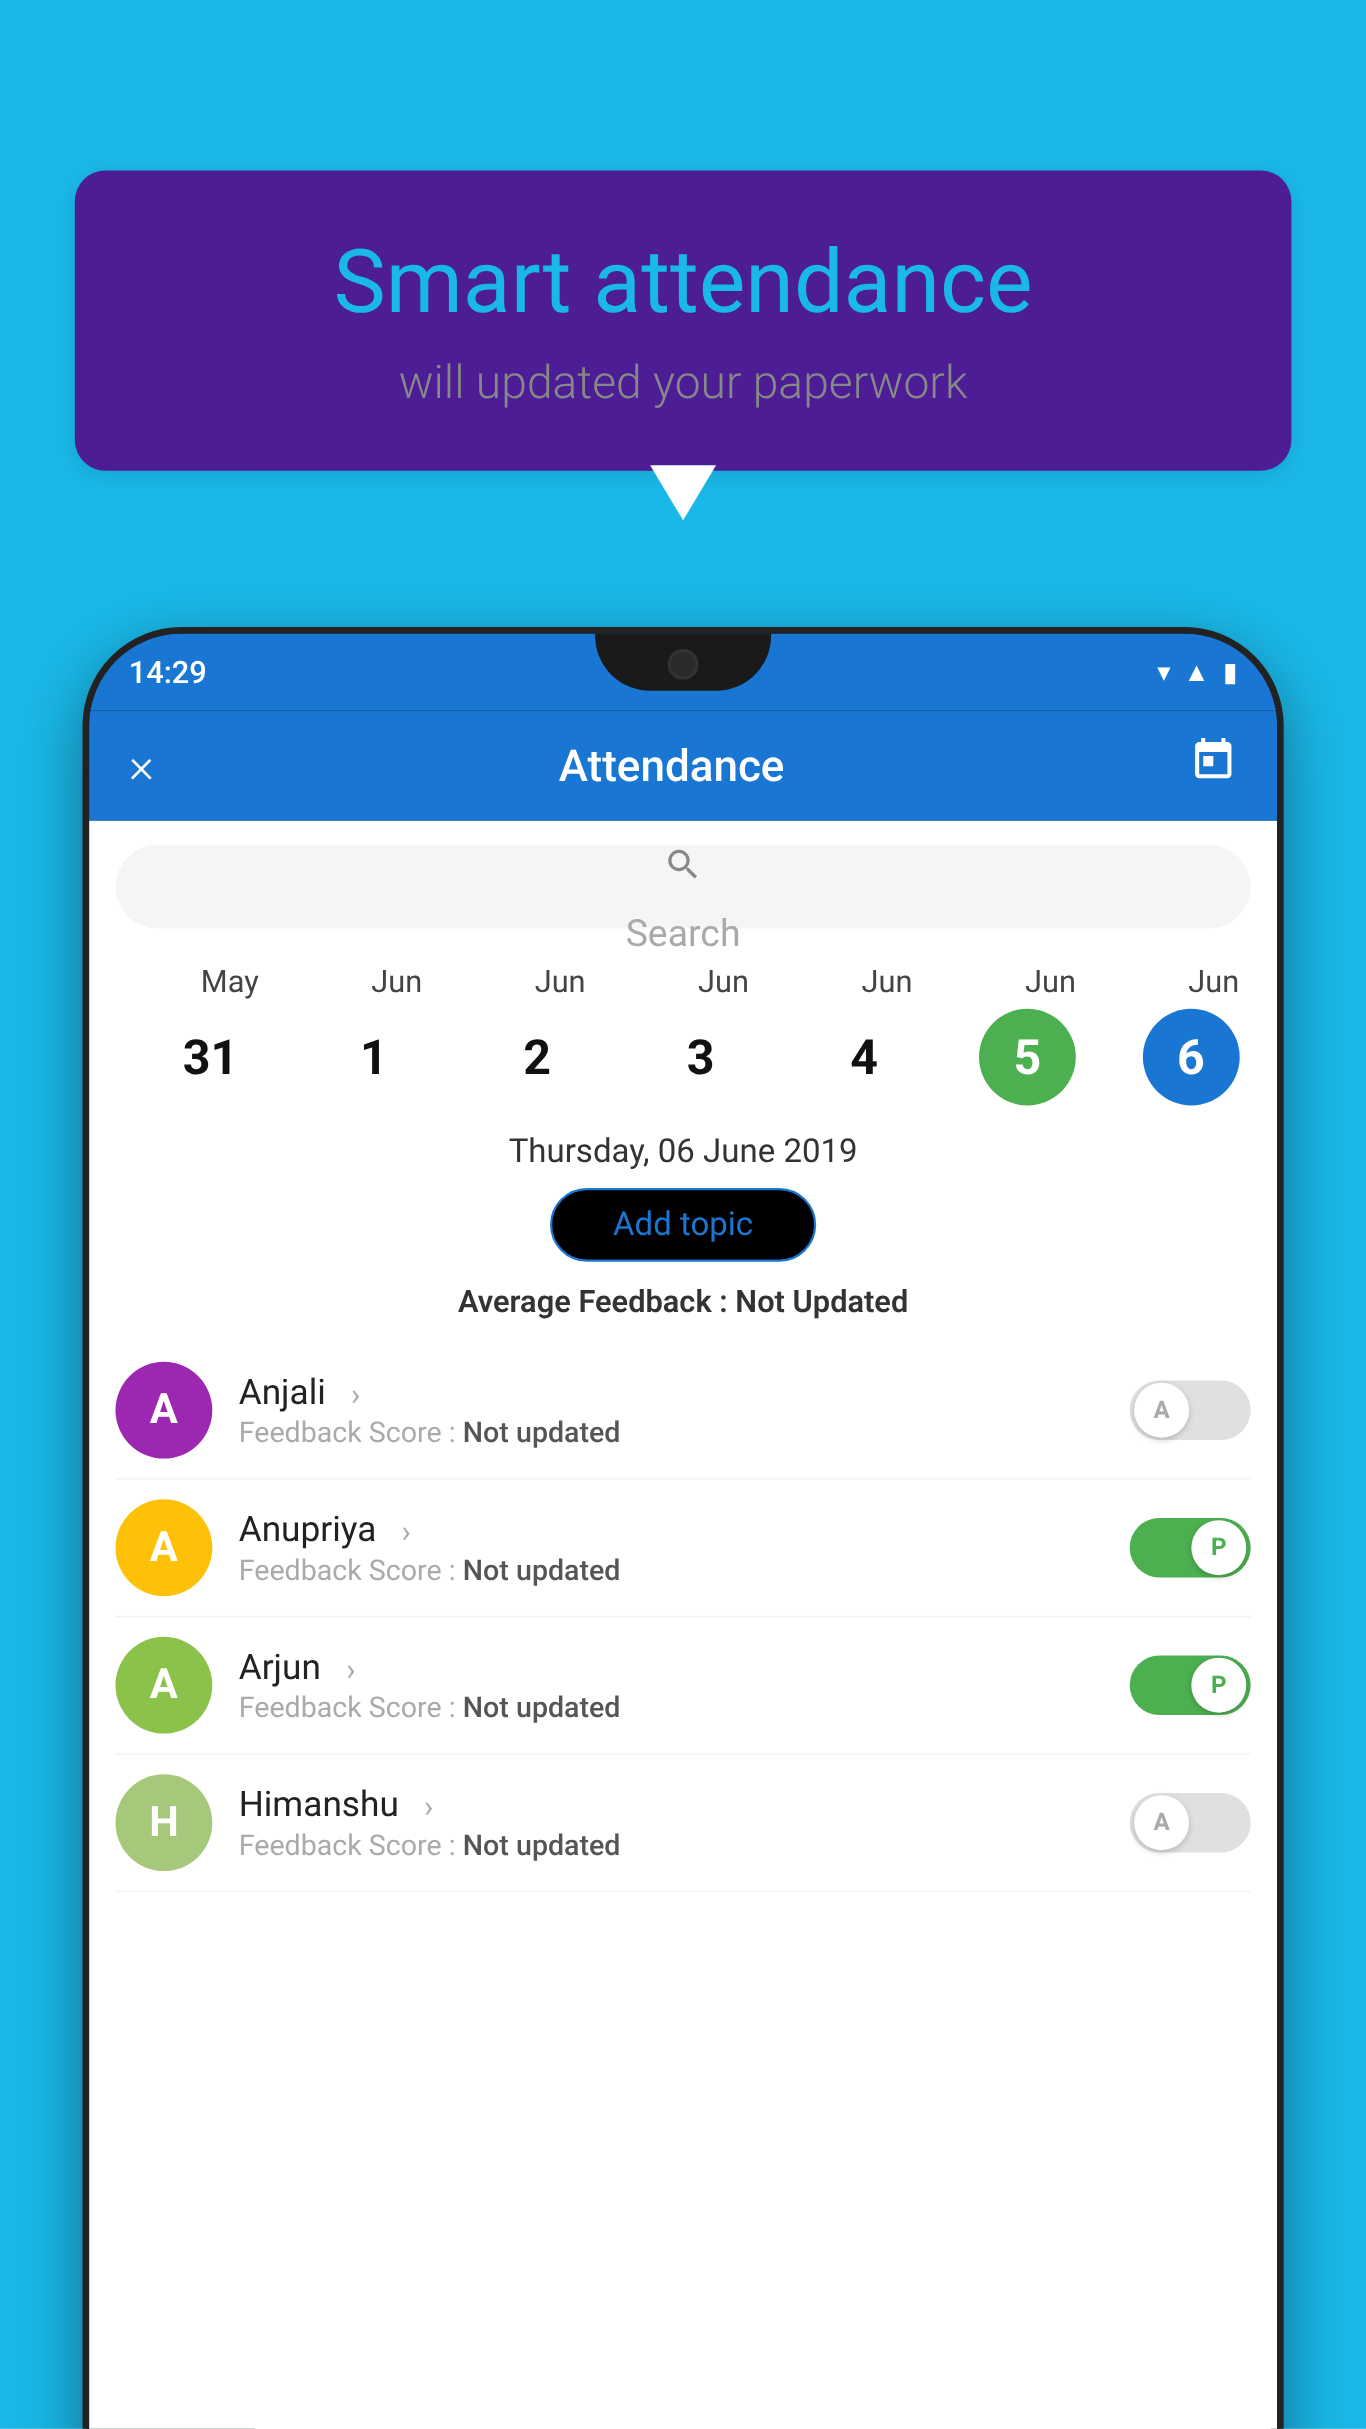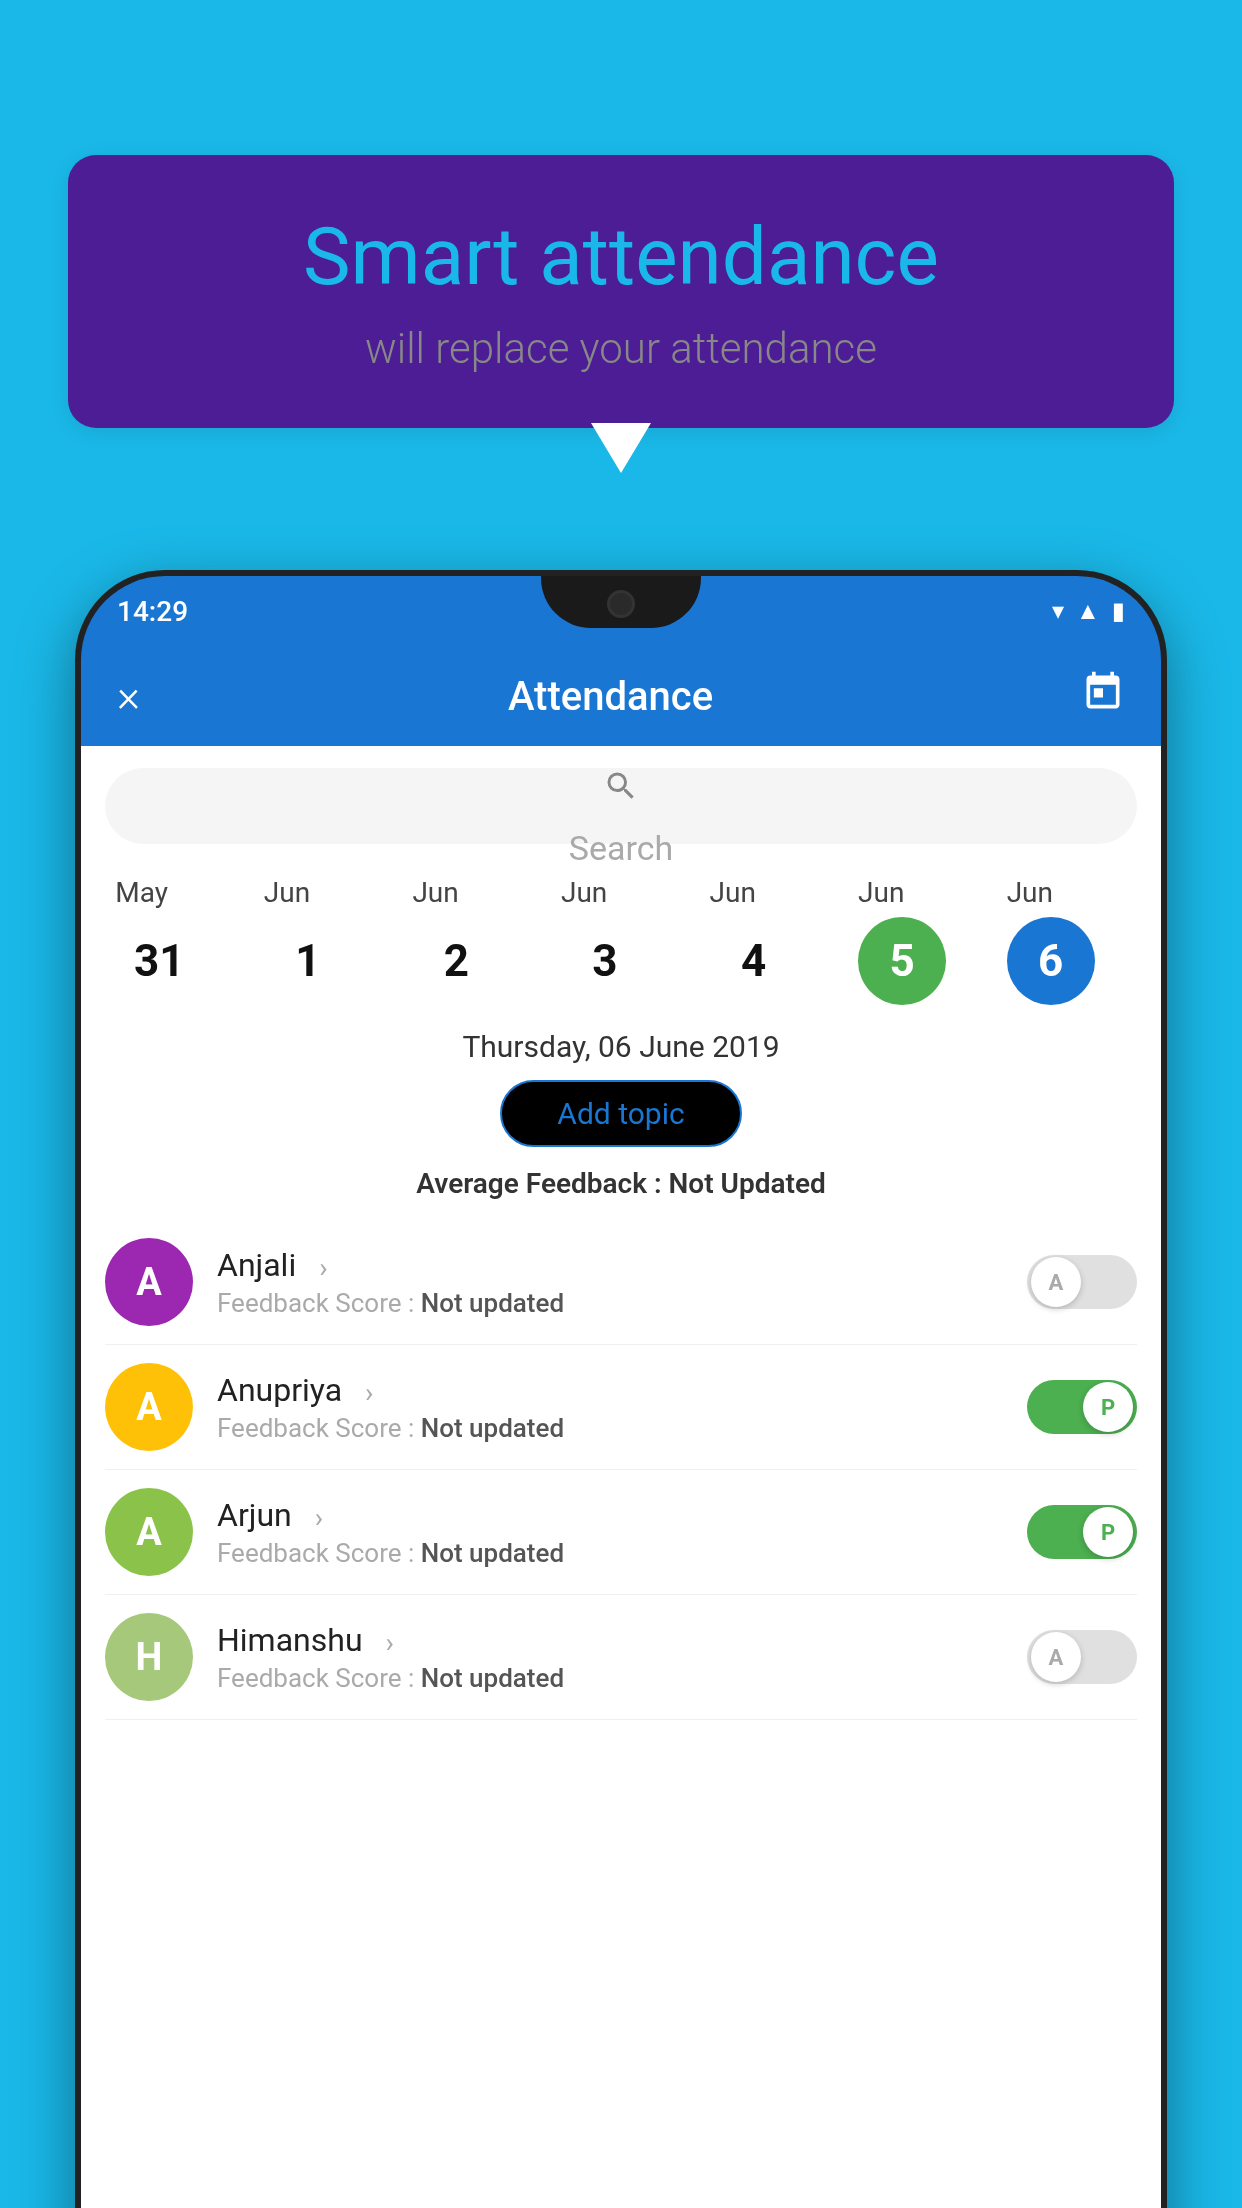--- a/index.html
+++ b/index.html
@@ -189,21 +189,21 @@
     
     .calendar-strip {
       display: flex;
       justify-content: space-around;
       padding: 10px 20px 0 20px;
       align-items: flex-start;
     }
     .calendar-day {
       display: flex;
       flex-direction: column;
-      align-items: flex-start;
+      align-items: flex-end;
       gap: 8px;
       width: 120px;
     }
     .calendar-month {
       color: #444;
       font-size: 28px;
       font-weight: 400;
     }
     .calendar-date {
       color: #111;
@@ -347,21 +347,21 @@
     .toggle-knob.present {
       color: #4caf50;
     }
   </style>
 </head>
 <body>
 
 <div class="speech-bubble-wrapper">
   <div class="speech-bubble">
     <h1>Smart attendance</h1>
-    <p>will replace your attendance</p>
+    <p>will updated your paperwork</p>
   </div>
 </div>
 
 <div class="phone-wrapper">
   <div class="phone-frame">
 
     <div class="phone-notch">
       <div class="phone-notch-camera"></div>
     </div>
 

